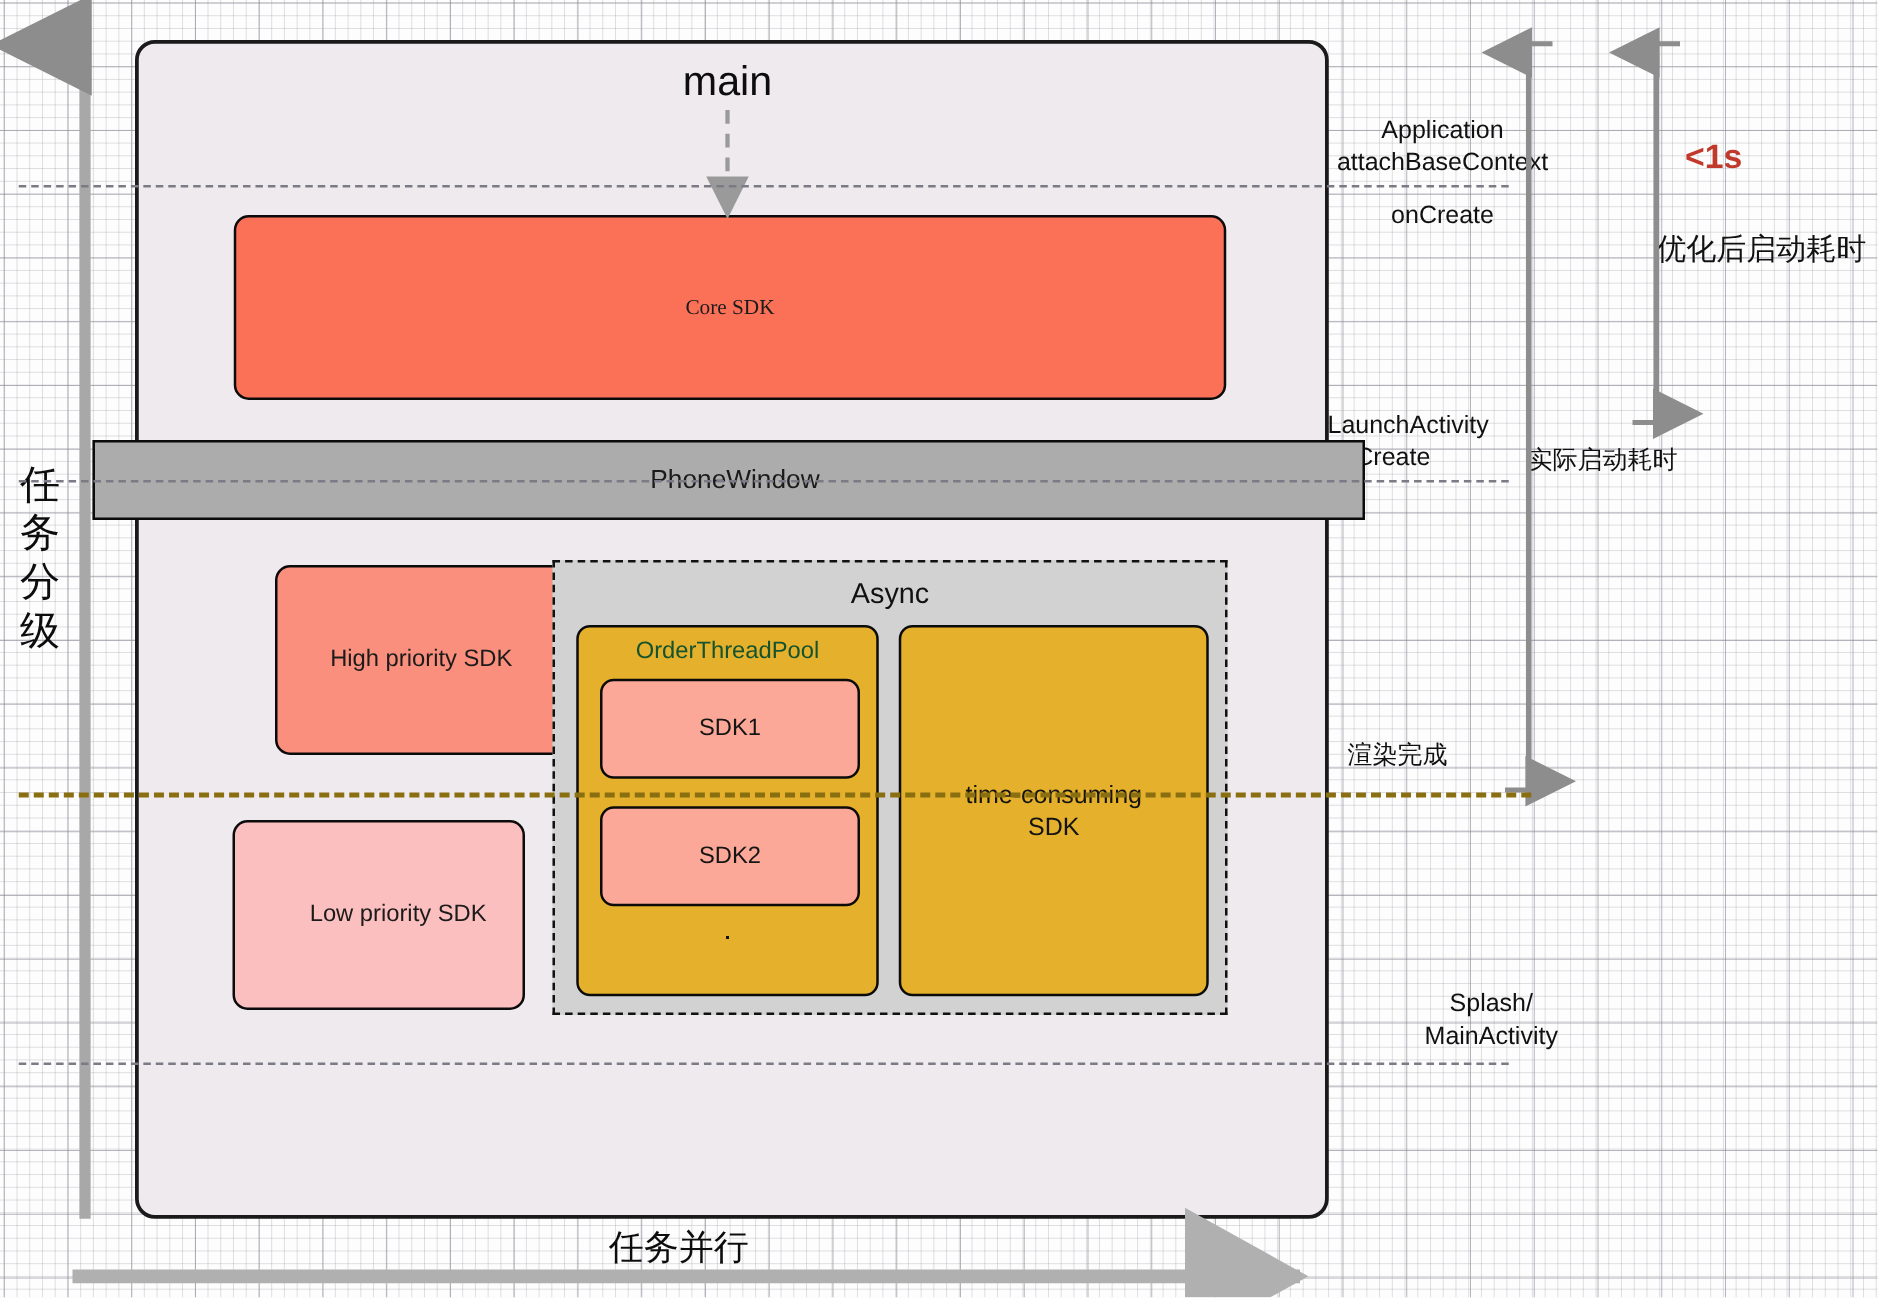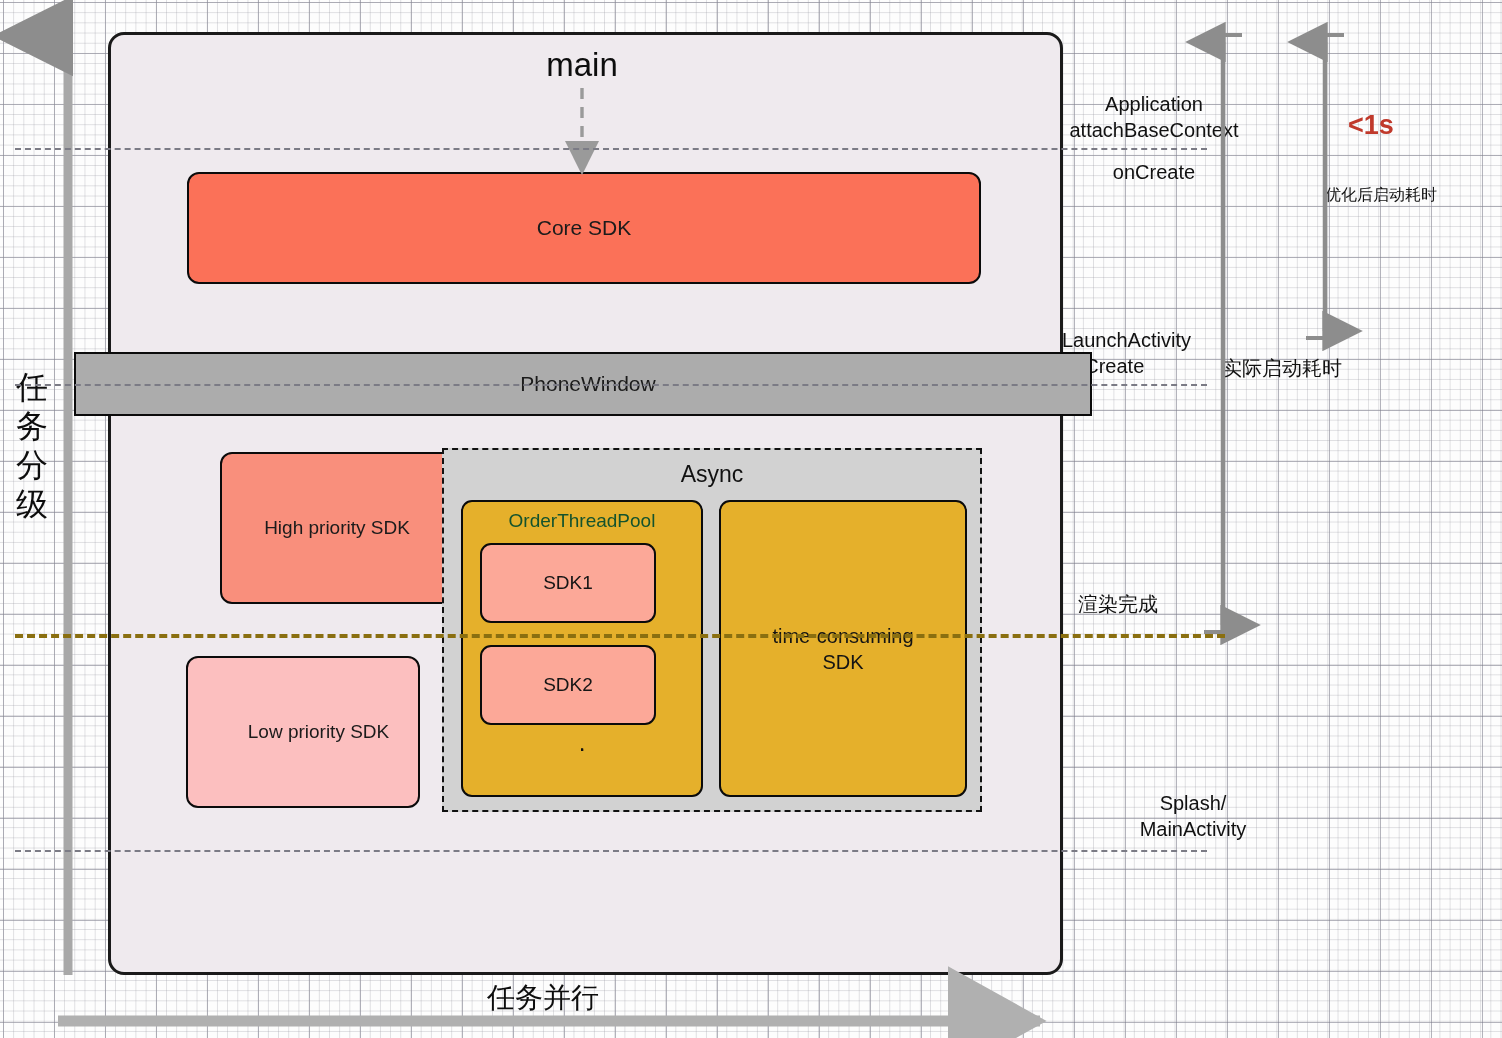--- a/index.html
+++ b/index.html
@@ -49,24 +49,25 @@
     border: 2.5px solid #0b0b0b;
     display: flex;
     align-items: center;
     justify-content: center;
     text-align: center;
     color: #1b1b1b;
   }
 
   #core-sdk {
     left: 187px; top: 172px;
-    width: 794px; height: 112px;
+    width: 794px; height: 148px;
     background: #FB7158;
     border-radius: 12px;
-    font-size: 21px;
+    font-size: 17px;
+    font-family: Liberation Serif, serif;
   }
 
   #phone-window {
     left: 74px; top: 352px;
     width: 1018px; height: 64px;
     background: #ACACAC;
     border-radius: 0;
     font-size: 21px;
     z-index: 6;
     padding-left: 10px;
@@ -121,21 +122,21 @@
     position: absolute;
     left: 0; right: 0; top: 8px;
     text-align: center;
     font-size: 19px;
     color: #14532d;
   }
 
   .sdk-chip {
     position: absolute;
     left: 17px;
-    width: 176px; height: 80px;
+    width: 208px; height: 80px;
     background: #FCA898;
     border: 2.5px solid #0b0b0b;
     border-radius: 11px;
     box-sizing: border-box;
     display: flex;
     align-items: center;
     justify-content: center;
     font-size: 19px;
     color: #151515;
   }
@@ -193,21 +194,21 @@
   .side-text { font-size: 20px; color: #111; }
   .cn-text { font-size: 20px; color: #111; }
 
   #app-attach { left: 1046px; top: 92px; width: 216px; text-align: center; }
   #app-oncreate { left: 1046px; top: 160px; width: 216px; text-align: center; }
   #launch-activity { left: 1062px; top: 328px; width: 170px; text-align: left; }
   #render-done { left: 1078px; top: 592px; }
   #splash-main { left: 1063px; top: 791px; width: 164px; text-align: center; padding-left: 48px; }
 
   #lt-1s { left: 1348px; top: 108px; font-size: 27px; color: #C0392B; font-weight: 600; }
-  #opt-cost { left: 1325px; top: 185px; font-size: 16px; text-align: center; }
+  #opt-cost { left: 1325px; top: 185px; font-size: 24px; text-align: center; }
   #real-cost { left: 1222px; top: 356px; font-size: 20px; }
 
   #vertical-left {
     left: 10px; top: 368px;
     width: 44px;
     font-size: 32px;
     line-height: 1.22;
     text-align: center;
     color: #0d0d0d;
   }

